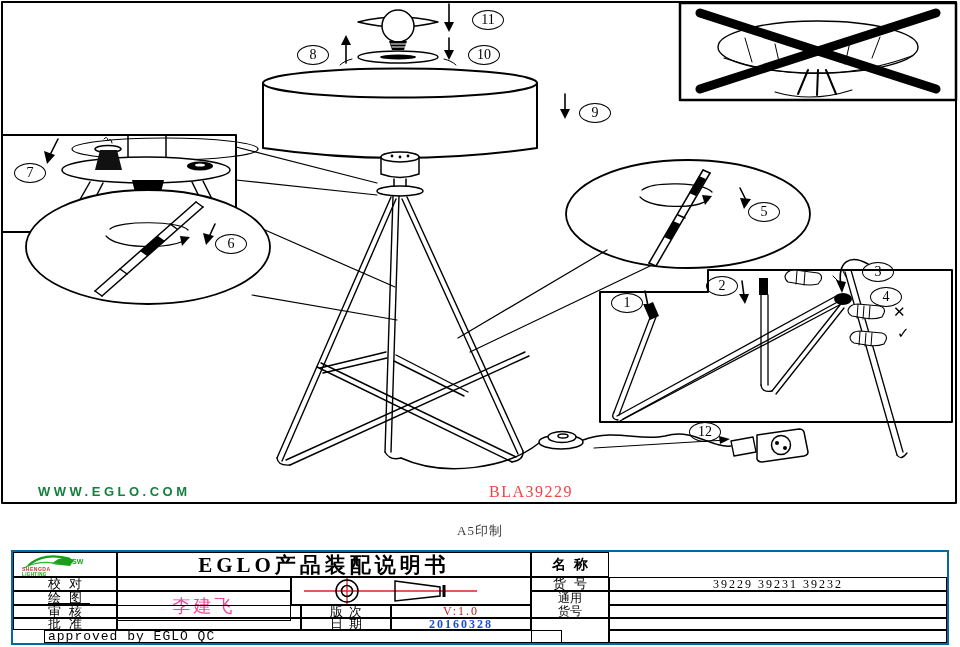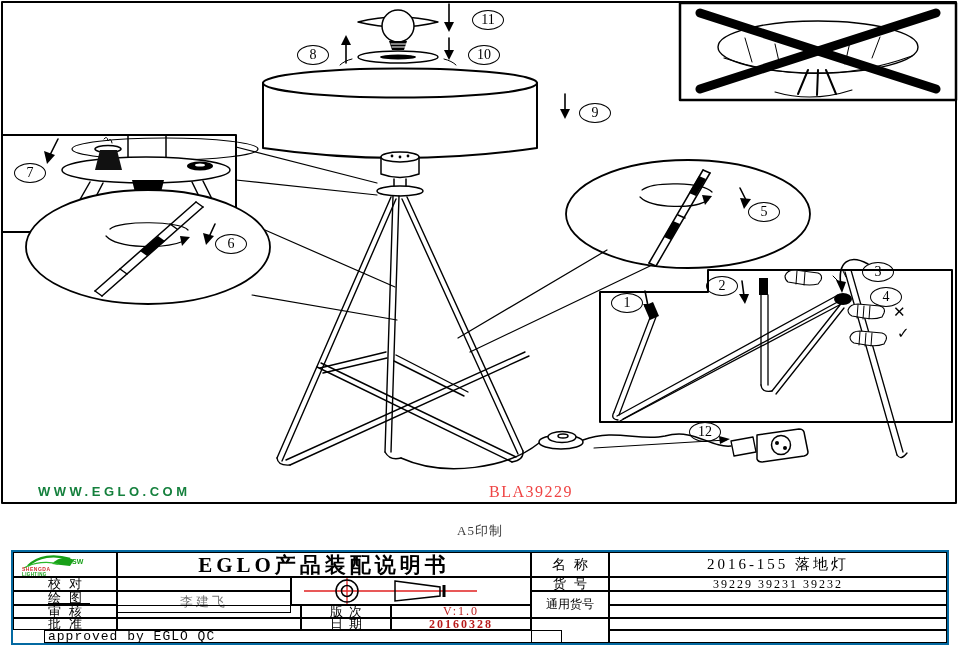--- a/index.html
+++ b/index.html
@@ -18,40 +18,40 @@
       font:13px "Liberation Serif",serif;letter-spacing:1px;color:#3a3a3a;}
   
   #tblock{position:absolute;left:11px;top:550px;width:938px;height:95px;
           border:2px solid #0369a1;background:#fff;box-sizing:border-box;}
   .cell{position:absolute;border:1px solid #000;box-sizing:border-box;
         display:flex;align-items:center;justify-content:center;overflow:hidden;
         font:13px "Liberation Serif",serif;color:#000;white-space:nowrap;}
   .lab{letter-spacing:8px;text-indent:8px;}
   .c-logo{left:0;top:0;width:104px;height:25px;}
   .c-title{left:104px;top:0;width:414px;height:25px;font:700 21px "Liberation Serif",serif;letter-spacing:4px;}
-  .c-name-l{left:518px;top:0;width:78px;height:25px;font-size:14px;}
+  .c-name-l{left:518px;top:0;width:78px;height:25px;font-size:14px;font-weight:bold;}
   .c-name-v{left:596px;top:0;width:338px;height:25px;font-size:15px;letter-spacing:3px;}
   .c-check-l{left:0;top:25px;width:104px;height:14px;}
   .c-check-v{left:104px;top:25px;width:174px;height:14px;}
   .c-proj{left:278px;top:25px;width:240px;height:28px;}
   .c-item-l{left:518px;top:25px;width:78px;height:14px;font-size:13px;}
   .c-item-v{left:596px;top:25px;width:338px;height:14px;font-size:12px;letter-spacing:2px;}
   .c-draw-l{left:0;top:39px;width:104px;height:14px;text-decoration:underline;}
-  .c-draw-v{left:104px;top:39px;width:174px;height:22px;color:#737373;font-size:13px;letter-spacing:3px;}
-  .c-common-l{left:518px;top:39px;width:78px;height:27px;font-size:12px;line-height:13px;justify-content:center;}
+  .c-draw-v{left:104px;top:39px;width:174px;height:30px;color:#ec4899;font-size:18px;letter-spacing:3px;}
+  .c-common-l{left:518px;top:39px;width:78px;height:27px;flex-direction:column;font-size:12px;line-height:13px;justify-content:center;}
   .c-common-v1{left:596px;top:39px;width:338px;height:14px;}
   .c-common-v2{left:596px;top:53px;width:338px;height:13px;}
   .c-review-l{left:0;top:53px;width:104px;height:13px;font-family:Liberation Serif, serif;}
   .c-review-v{left:104px;top:53px;width:184px;height:13px;}
   .c-ver-l{left:288px;top:53px;width:90px;height:13px;letter-spacing:6px;text-indent:6px;}
   .c-ver-v{left:378px;top:53px;width:140px;height:13px;color:#b91c1c;letter-spacing:2px;font-size:12px;}
   .c-appr-l{left:0;top:66px;width:104px;height:12px;}
   .c-appr-v{left:104px;top:66px;width:184px;height:12px;}
   .c-date-l{left:288px;top:66px;width:90px;height:12px;letter-spacing:6px;text-indent:6px;}
-  .c-date-v{left:378px;top:66px;width:140px;height:12px;color:#b91c1c;letter-spacing:2px;font-size:12px;font-weight:700;}
+  .c-date-v{left:378px;top:66px;width:140px;height:12px;color:#1d4ed8;letter-spacing:2px;font-size:12px;font-weight:700;}
   .c-rempty{left:518px;top:66px;width:78px;height:25px;}
   .c-rv3{left:596px;top:66px;width:338px;height:12px;}
   .c-rv4{left:596px;top:78px;width:338px;height:13px;}
   .c-approved{left:0;top:78px;width:518px;height:13px;justify-content:flex-start;
               font:13px "Liberation Mono","DejaVu Sans Mono",monospace;letter-spacing:1px;padding-left:3px;margin-left:31px;}
   .lgname{position:absolute;left:8px;top:13px;font:700 5px "Liberation Sans",sans-serif;color:#d03030;letter-spacing:.5px;}
   .lgname2{position:absolute;left:8px;top:19px;font:700 4.5px "Liberation Sans",sans-serif;color:#18a018;letter-spacing:.4px;}
 </style>
 </head>
 <body>
@@ -290,21 +290,20 @@
       <path d="M14,13 C24,3 40,1 56,6" stroke="#18a018" stroke-width="2.4" fill="none"></path>
       <path d="M38,11 C44,4 52,3 60,7 L56,13 Z" fill="#18a018" stroke="none"></path>
       <path d="M10,15 C20,9 34,8 44,11" stroke="#2bb82b" stroke-width="1.4" fill="none"></path>
       <text x="58" y="11" font-size="7" fill="#18a018" font-family="Liberation Sans,sans-serif" font-weight="bold">SW</text>
     </svg>
     <span class="lgname">SHENGDA</span>
     <span class="lgname2">LIGHTING</span>
   </div>
   <div class="cell c-title">EGLO产品装配说明书</div>
   <div class="cell c-name-l lab">名称</div>
-  <div class="cell c-name-v">2016-155 落地灯</div>
 
   <div class="cell c-check-l lab">校对</div>
   <div class="cell c-check-v"></div>
   <div class="cell c-proj">
     <svg width="200" height="26" viewBox="0 0 200 26">
       <line x1="12" y1="13" x2="185" y2="13" stroke="#e02020" stroke-width="1.3"></line>
       <line x1="55" y1="0" x2="55" y2="26" stroke="#e02020" stroke-width="1.3"></line>
       <circle cx="55" cy="13" r="5.5" stroke="#000" fill="none" stroke-width="1.5"></circle>
       <circle cx="55" cy="13" r="11" stroke="#000" fill="none" stroke-width="1.5"></circle>
       <path d="M103,3 L148,9 L148,18 L103,23 Z" stroke="#000" fill="none" stroke-width="1.5"></path>

